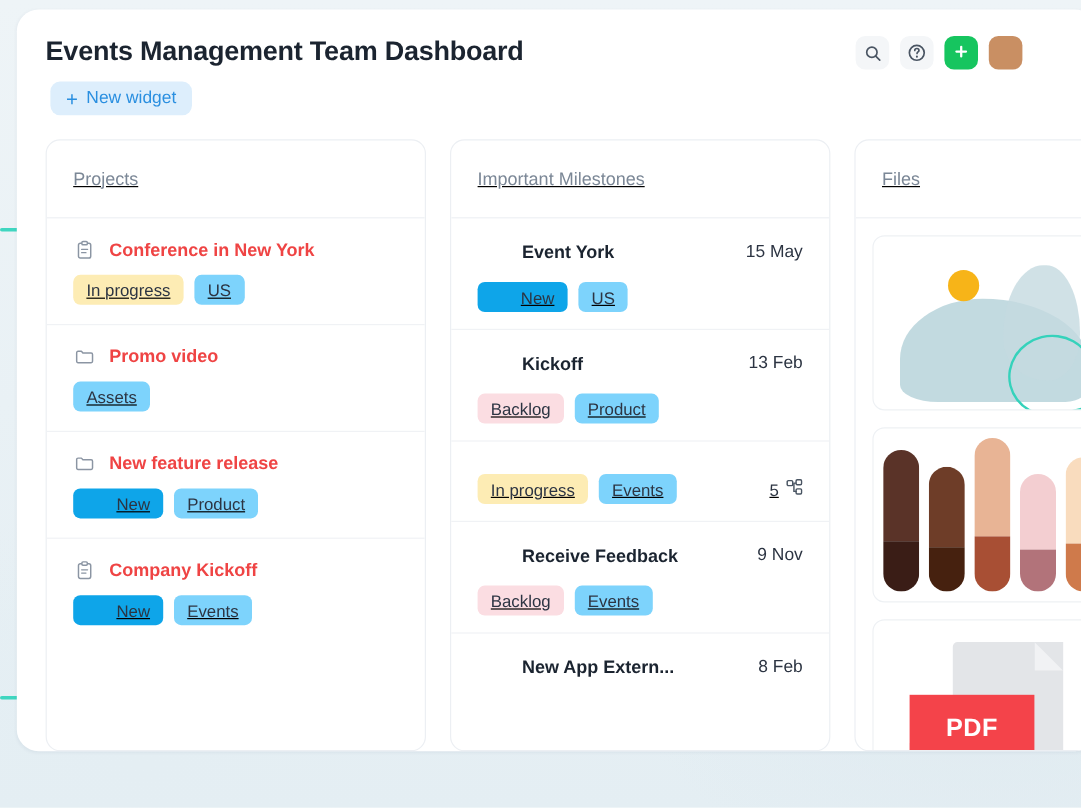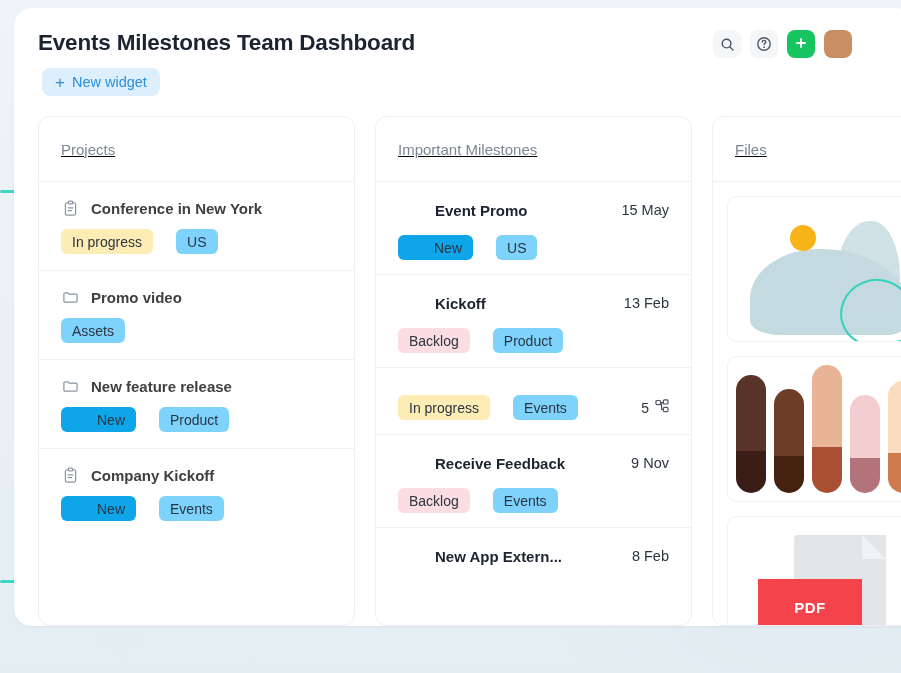--- a/index.html
+++ b/index.html
@@ -191,35 +191,36 @@
   }
   .project-row:last-child { border-bottom: none; }
   .project-head {
     display: flex;
     align-items: center;
     gap: 12px;
   }
   .project-name {
     font-size: 15px;
     font-weight: bold;
-    color: #404040;
+    color: #ef4444;
   }
   .row-icon {
     width: 18px;
     height: 18px;
     flex: 0 0 18px;
     display: flex;
     align-items: center;
     justify-content: center;
   }
   .tag-row {
     display: flex;
     align-items: center;
-    gap: 23px;
+    gap: 9px;
     margin-top: 12px;
+    text-decoration: underline;
   }
   .tag {
     display: inline-flex;
     align-items: center;
     height: 25px;
     padding: 0 11px;
     border-radius: 6px;
     font-size: 14px;
     color: #2c3442;
     white-space: nowrap;
@@ -353,21 +354,21 @@
   }
   .pdf-ribbon {
     position: absolute;
     left: 30px; top: 62px;
     width: 104px; height: 56px;
     background: #f4434a;
     display: flex;
     align-items: center;
     justify-content: center;
     color: #fff;
-    font-size: 15px;
+    font-size: 21px;
     font-weight: bold;
     letter-spacing: .5px;
   }
   .pdf-tail {
     position: absolute;
     left: 30px; top: 102px;
     width: 13px; height: 13px;
     background: #c6262d;
     clip-path: polygon(0 0, 100% 0, 0 100%);
   }
@@ -376,21 +377,21 @@
 <body>
 
 <div class="bg-wash"></div>
 <div class="edge-tick one"></div>
 <div class="edge-tick two"></div>
 
 <div class="panel">
 
   <div class="header">
 
-    <div class="page-title">Events Milestones Team Dashboard</div>
+    <div class="page-title">Events Management Team Dashboard</div>
 
     <button class="new-widget-btn">
       <span class="plus">+</span>
       <span>New widget</span>
     </button>
 
     <div class="header-actions">
 
       <button class="icon-btn">
         <span>
@@ -504,21 +505,21 @@
     </div>
 
     <div class="card">
       <div class="card-header">
         <span class="card-title">Important Milestones</span>
       </div>
       <div class="card-body" id="milestones-body">
           <div class="milestone-row">
             <div class="milestone-head">
               <span class="m-avatar"><span class="face"><span class="bg" style="background:#cbd98a"></span><span class="hair" style="background:#241a12"></span><span class="skin" style="background:#9a6236"></span><span class="neck" style="background:#7a4a26"></span></span></span>
-              <span class="m-name">Event Promo</span>
+              <span class="m-name">Event York</span>
               <span class="m-date">15 May</span>
             </div>
             <div class="tag-row">
               <span class="tag blue">New</span>
               <span class="tag gray">US</span>
             </div>
           </div>
           <div class="milestone-row">
             <div class="milestone-head">
               <span class="m-avatar"><span class="face"><span class="bg" style="background:#ece2d8"></span><span class="hair" style="background:#1f150f"></span><span class="skin" style="background:#7b4a2e"></span><span class="neck" style="background:#5f3620"></span></span></span>

